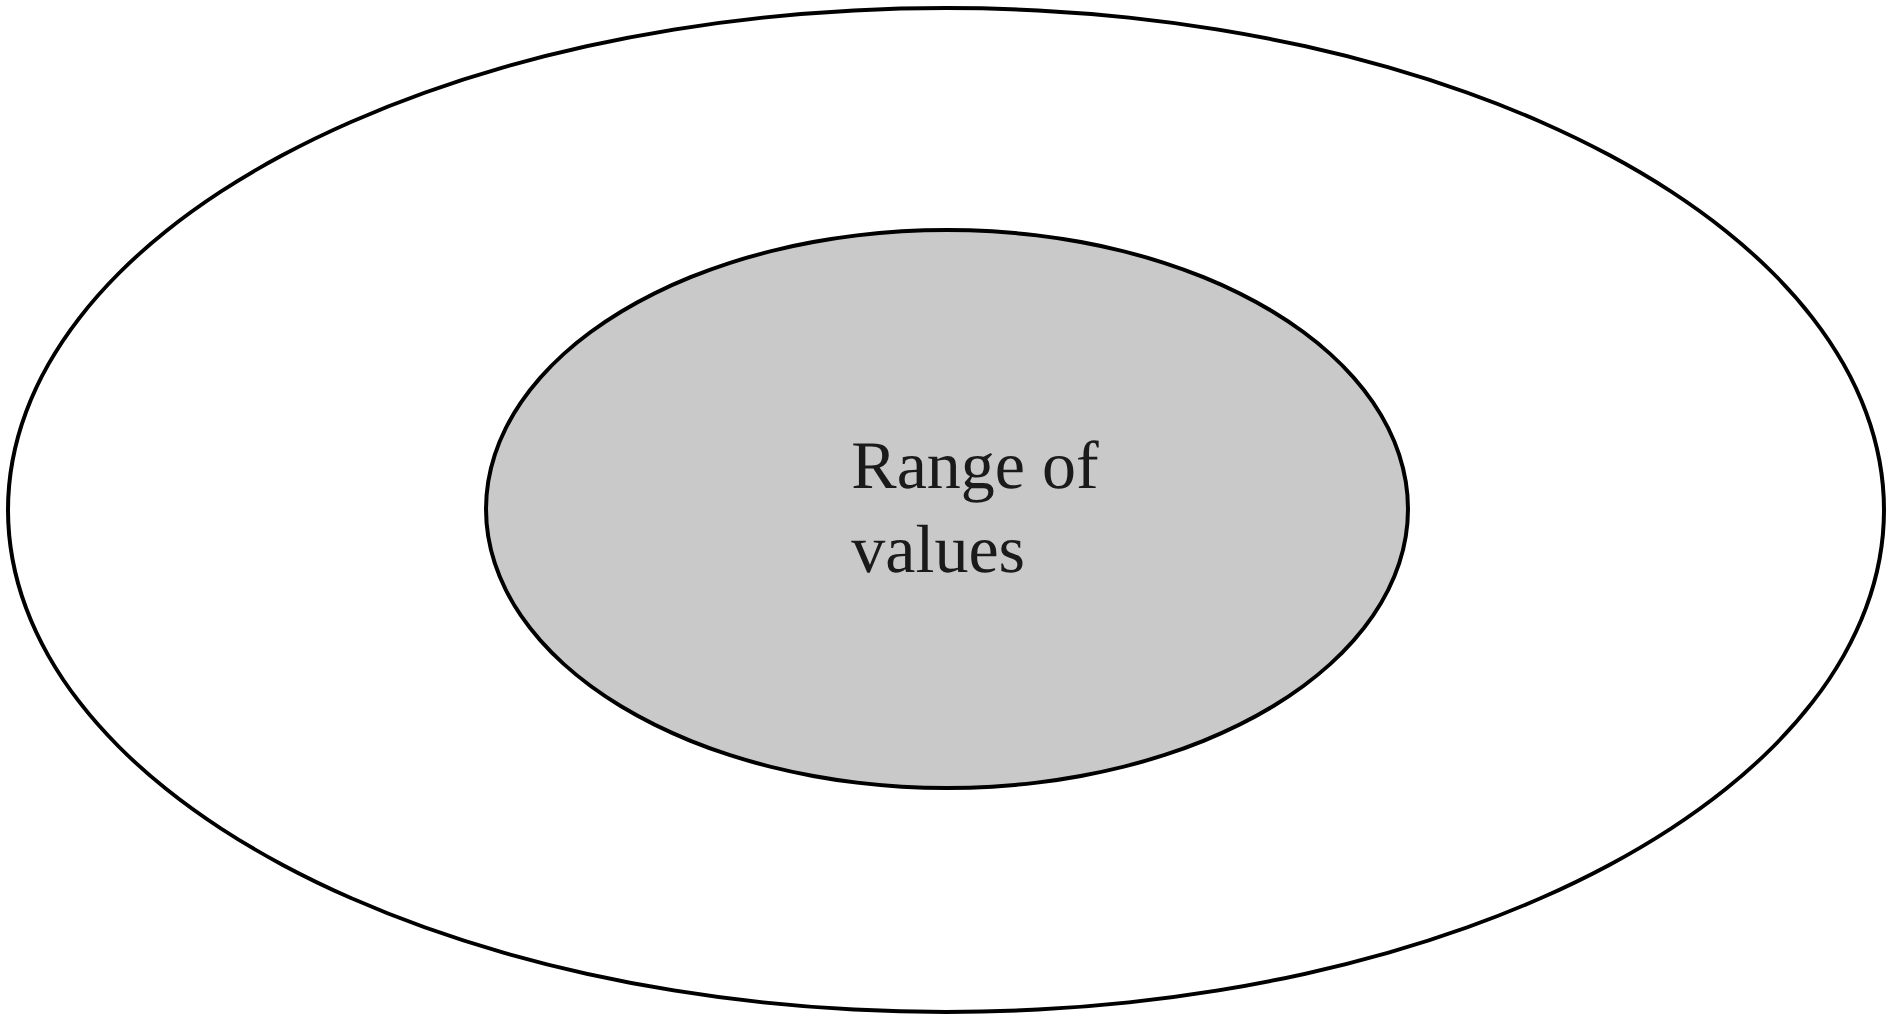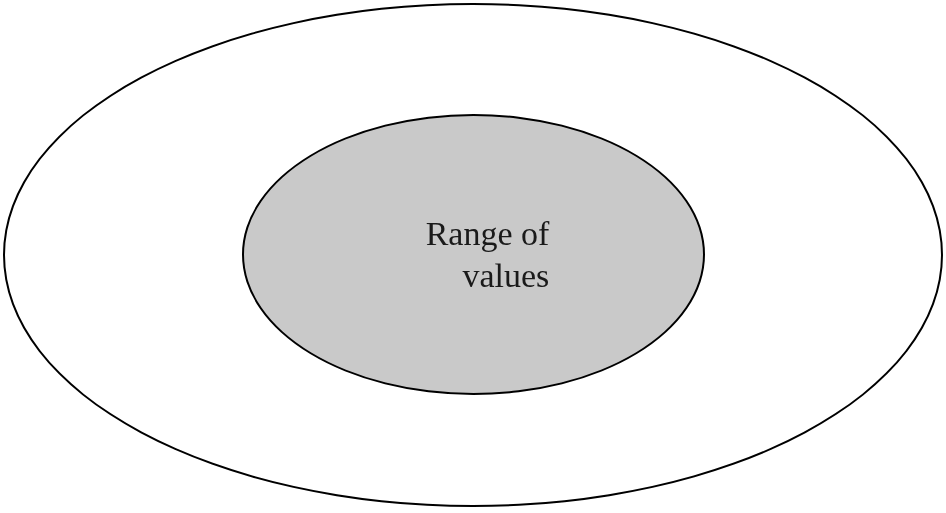--- a/index.html
+++ b/index.html
@@ -38,21 +38,21 @@
     width: 463px;
     height: 281px;
     border: 2px solid var(--stroke);
     border-radius: 50%;
     background: var(--inner-fill);
     display: flex;
     align-items: center;
     justify-content: center;
   }
   .inner-label {
-    text-align: right;
+    text-align: left;
     font-size: 34px;
     line-height: 42px;
     color: var(--text);
     margin-left: 28px;
   }
   .inner-label span { display: block; }
   .outer-label {
     position: absolute;
     left: 0;
     top: 426px;

